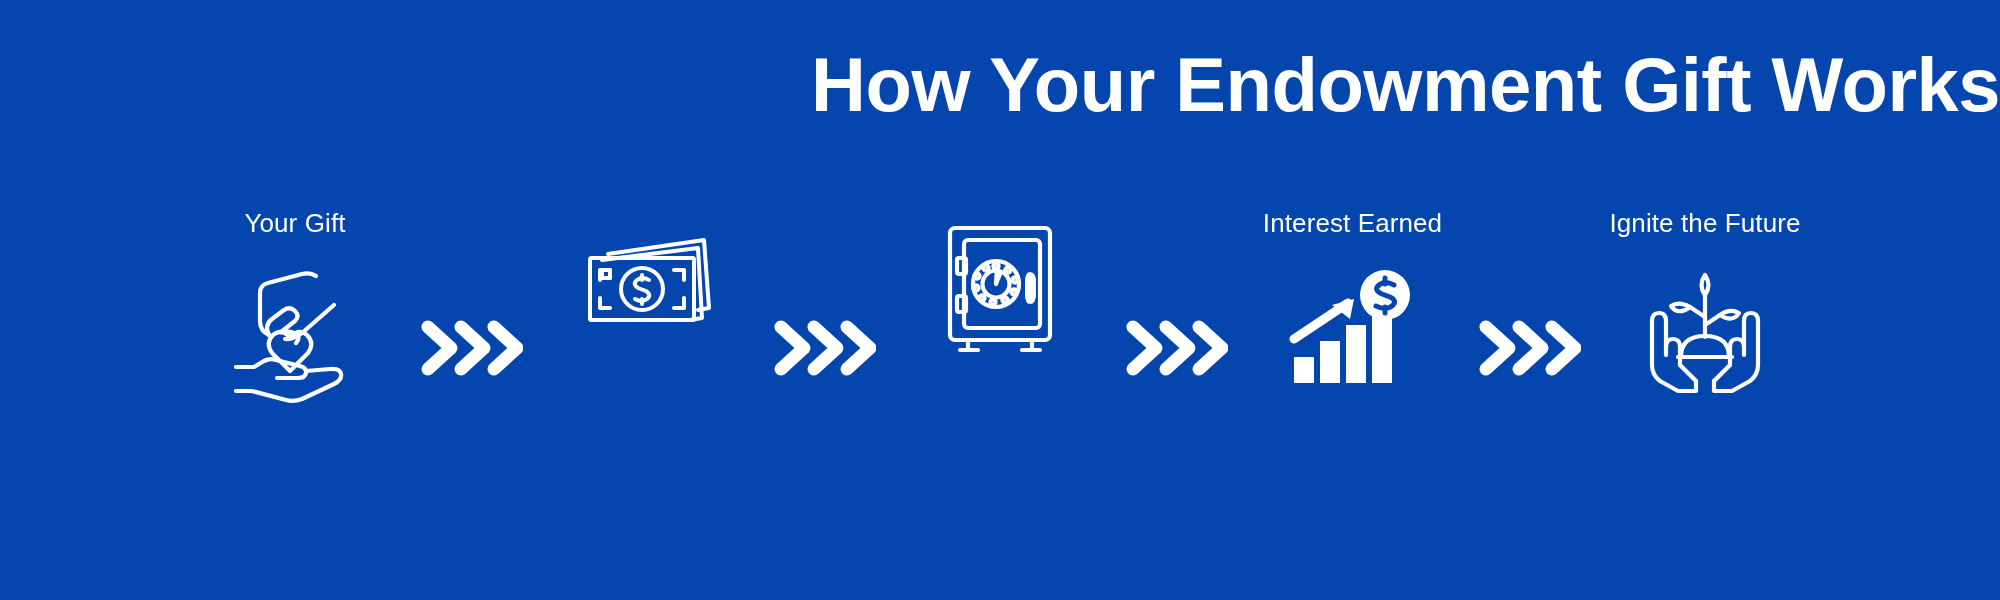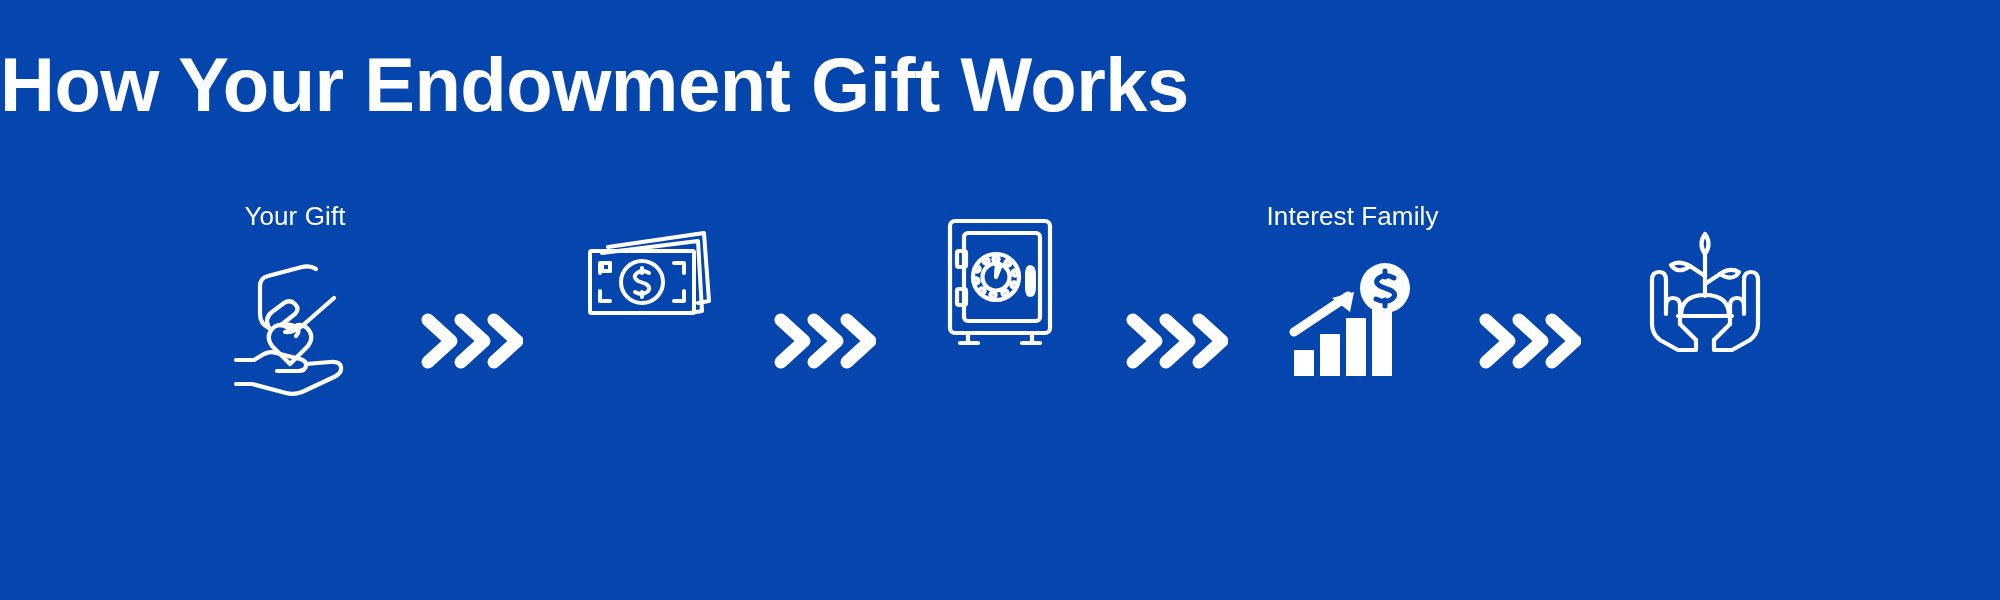--- a/index.html
+++ b/index.html
@@ -23,38 +23,38 @@
     height: 600px;
     background: #0546ae;
   }
 
   
   .title-wrap {
     position: absolute;
     top: 46px;
     left: 0;
     width: 100%;
-    text-align: left;
+    text-align: right;
   }
 
   .title {
     display: inline-block;
     font-family: "Liberation Sans", sans-serif;
     font-weight: bold;
     font-size: 76px;
     line-height: 1.02;
     letter-spacing: -0.5px;
     color: #ffffff;
     white-space: nowrap;
   }
 
   
   .flow {
     position: absolute;
-    top: 200px;
+    top: 207px;
     left: 180px;
     width: 1640px;
     display: flex;
     flex-direction: row;
     align-items: flex-start;
     justify-content: space-between;
   }
 
   .step {
     display: flex;
@@ -223,21 +223,21 @@
       <div class="chev-group">
         <svg width="104" height="62" viewBox="0 0 104 62" fill="none" stroke="#ffffff" stroke-width="13" stroke-linecap="round" stroke-linejoin="round">
           <polyline points="9,10 32,31 9,52"></polyline>
           <polyline points="42,10 65,31 42,52"></polyline>
           <polyline points="75,10 98,31 75,52"></polyline>
         </svg>
       </div>
     </div>
 
     <div class="step s4">
-      <div class="step-label">Interest Family</div>
+      <div class="step-label">Interest Earned</div>
       <div class="step-icon">
         <svg width="130" height="120" viewBox="0 0 130 120" fill="none">
 
           <rect x="6" y="88" width="20" height="26" fill="#ffffff"></rect>
           <rect x="32" y="72" width="20" height="42" fill="#ffffff"></rect>
           <rect x="58" y="56" width="20" height="58" fill="#ffffff"></rect>
           <rect x="84" y="40" width="20" height="74" fill="#ffffff"></rect>
 
           <g stroke="#ffffff" stroke-width="9" stroke-linecap="round" stroke-linejoin="round" fill="none">
             <path d="M6 70 L60 34"></path>
@@ -258,20 +258,21 @@
       <div class="chev-group">
         <svg width="104" height="62" viewBox="0 0 104 62" fill="none" stroke="#ffffff" stroke-width="13" stroke-linecap="round" stroke-linejoin="round">
           <polyline points="9,10 32,31 9,52"></polyline>
           <polyline points="42,10 65,31 42,52"></polyline>
           <polyline points="75,10 98,31 75,52"></polyline>
         </svg>
       </div>
     </div>
 
     <div class="step s5">
+      <div class="step-label">Ignite the Future</div>
       <div class="step-icon">
         <svg width="130" height="125" viewBox="0 0 130 125" fill="none" stroke="#ffffff" stroke-width="4.2" stroke-linecap="round" stroke-linejoin="round">
 
           <path d="M65 68 L65 26"></path>
 
           <path d="M65 26 Q58 16 65 6 Q72 16 65 26 Z"></path>
 
           <path d="M65 48 L50 38"></path>
           <path d="M50 38 Q39 32 31 37 Q38 47 50 38 Z"></path>
 

